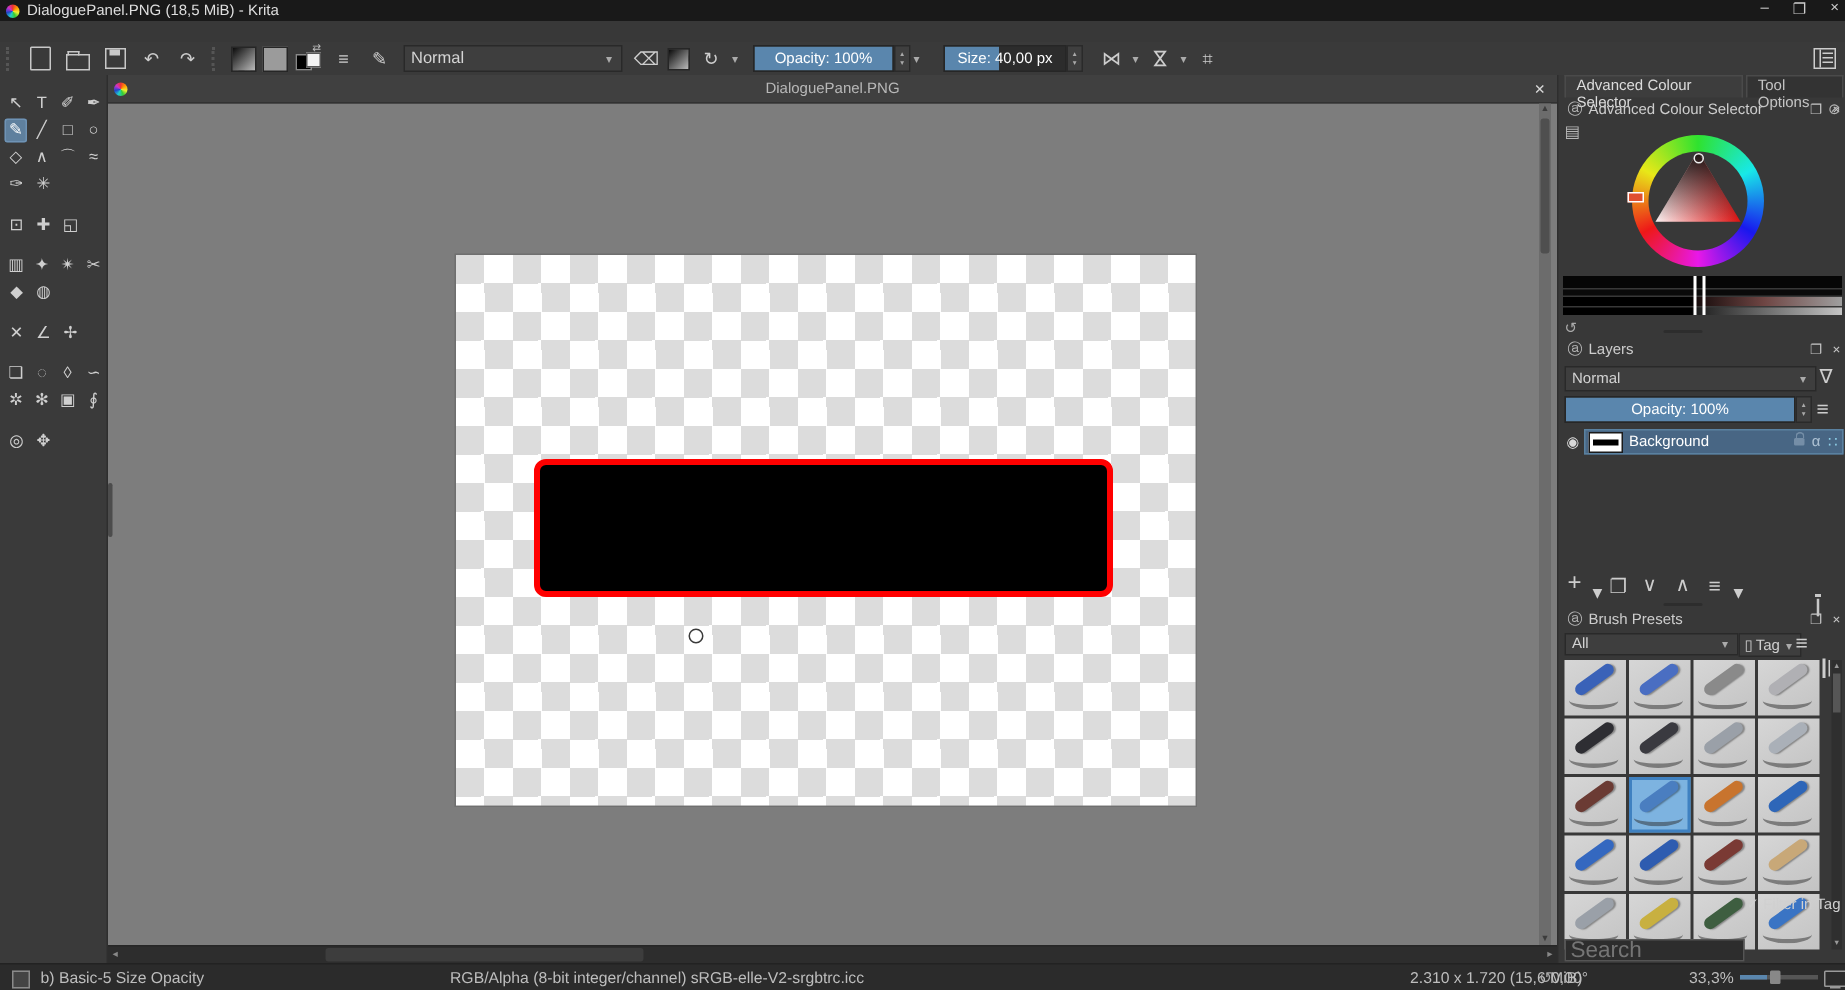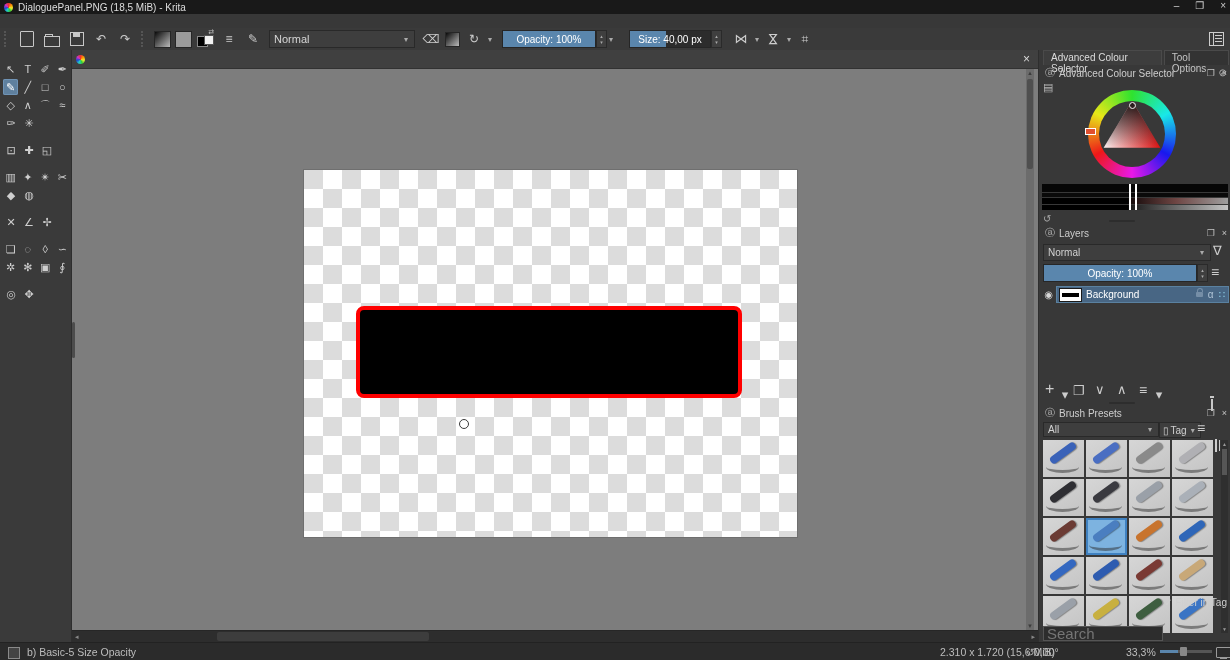--- a/index.html
+++ b/index.html
@@ -270,20 +270,21 @@
     </div>
     <div class="trow gap">
       <div class="tool">◎</div>
       <div class="tool">✥</div>
     </div>
   </div>
 
   <div id="mdi" class="abs">
     <div id="doc-titlebar" class="abs">
       <span class="krita-logo"></span>
+      <span id="doc-title">DialoguePanel.PNG</span>
       <span id="doc-close">×</span>
     </div>
     <div class="edge-handle abs" style="left:0"></div>
     <div id="canvas-box" class="abs">
       <div id="panel-rect" class="abs"></div>
       <div id="brush-cursor" class="abs"></div>
     </div>
     <div class="vscroll abs">
       <span class="va" style="top:1px">▲</span>
       <span class="vhandle"></span>
@@ -428,20 +429,21 @@
     <input id="preset-search" placeholder="Search" style="">
     <span id="filter-tag">
       <span>✓</span>
       <span>Filter in Tag</span>
     </span>
   </div>
 
   <div id="statusbar" class="abs">
     <span class="sb-brush abs"></span>
     <span class="abs" style="left:27px">b) Basic-5 Size Opacity</span>
+    <span class="abs" style="left:300px">RGB/Alpha (8-bit integer/channel)  sRGB-elle-V2-srgbtrc.icc</span>
     <span class="abs" style="left:940px">2.310 x 1.720 (15,6 MiB)</span>
     <span class="abs" style="left:1026px;color:#aaa">↺</span>
     <span class="abs" style="left:1034px">0,00°</span>
     <span class="abs" style="left:1126px">33,3%</span>
     <span class="zoom-slider abs">
       <span class="blue"></span>
         <span class="knob"></span>
     </span>
     <span class="monitor abs"></span>
   </div>

